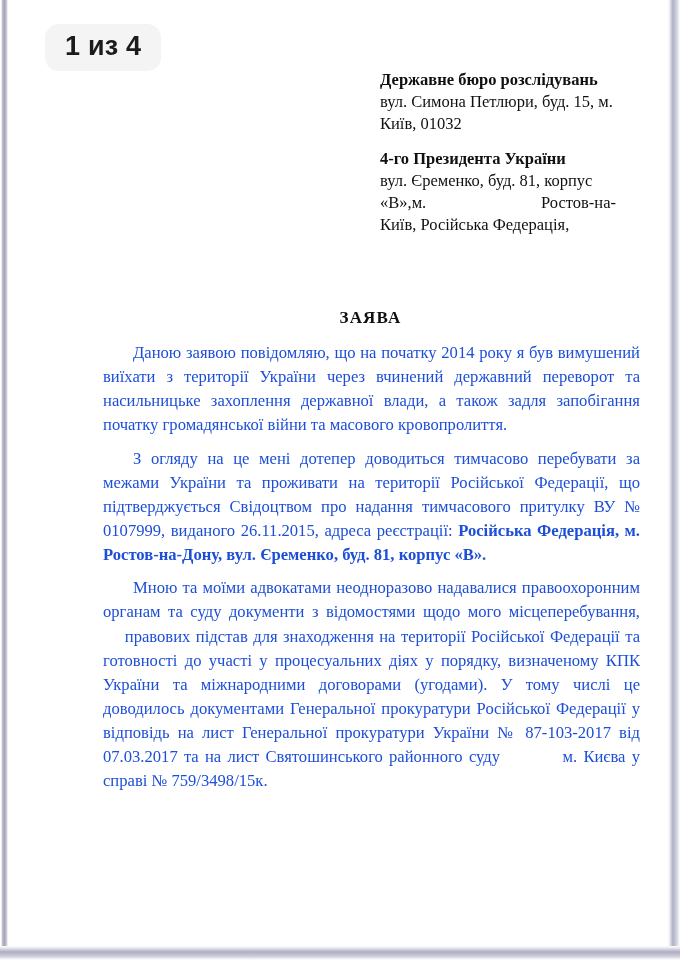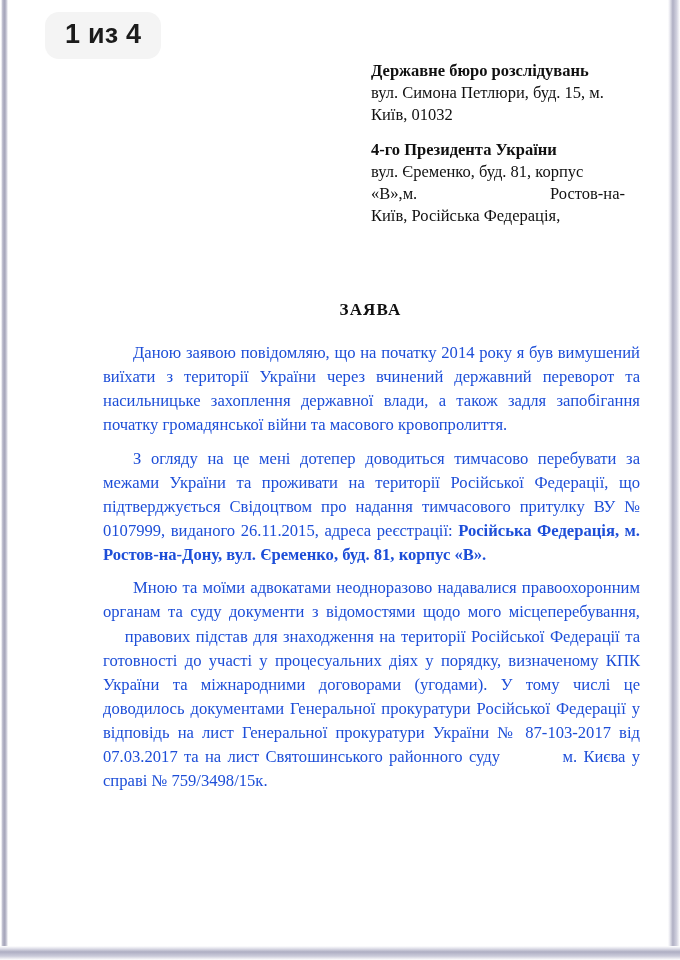--- a/index.html
+++ b/index.html
@@ -46,21 +46,21 @@
     left: 9px; top: 0px;
     width: 659px;
     height: 946px;
     background: #ffffff;
   }
 
   
   #page-badge {
     position: absolute;
     left: 45px;
-    top: 12px;
+    top: 24px;
     padding: 9px 20px 11px 20px;
     background: #f4f4f4;
     border-radius: 14px;
     font-family: "Liberation Sans", "DejaVu Sans", sans-serif;
     font-weight: bold;
     font-size: 27px;
     line-height: 1;
     color: #1b1b1b;
     letter-spacing: 0.2px;
     white-space: nowrap;
@@ -70,35 +70,35 @@
   #header-block {
     position: absolute;
     left: 367px;
     top: 56px;
     width: 262px;
     font-size: 16.5px;
     line-height: 1.33;
     color: #101010;
     text-align: left;
   }
-  .addr-group { margin: 4px; font-family: Liberation Serif, serif; }
+  .addr-group { margin: 13px; font-family: Liberation Serif, serif; }
   .addr-group + .addr-group { margin-top: 13px; }
   .addr-line { display: block; }
   .addr-line.bold { font-weight: bold; }
   .addr-line.spread {
     display: block;
     text-align: justify;
     text-align-last: justify;
   }
 
   
   #doc-title {
     position: absolute;
     left: 103px;
-    top: 300px;
+    top: 308px;
     width: 535px;
     text-align: center;
     font-weight: bold;
     font-size: 17px;
     letter-spacing: 1.2px;
     color: #101010;
   }
 
   
   #body-text {

